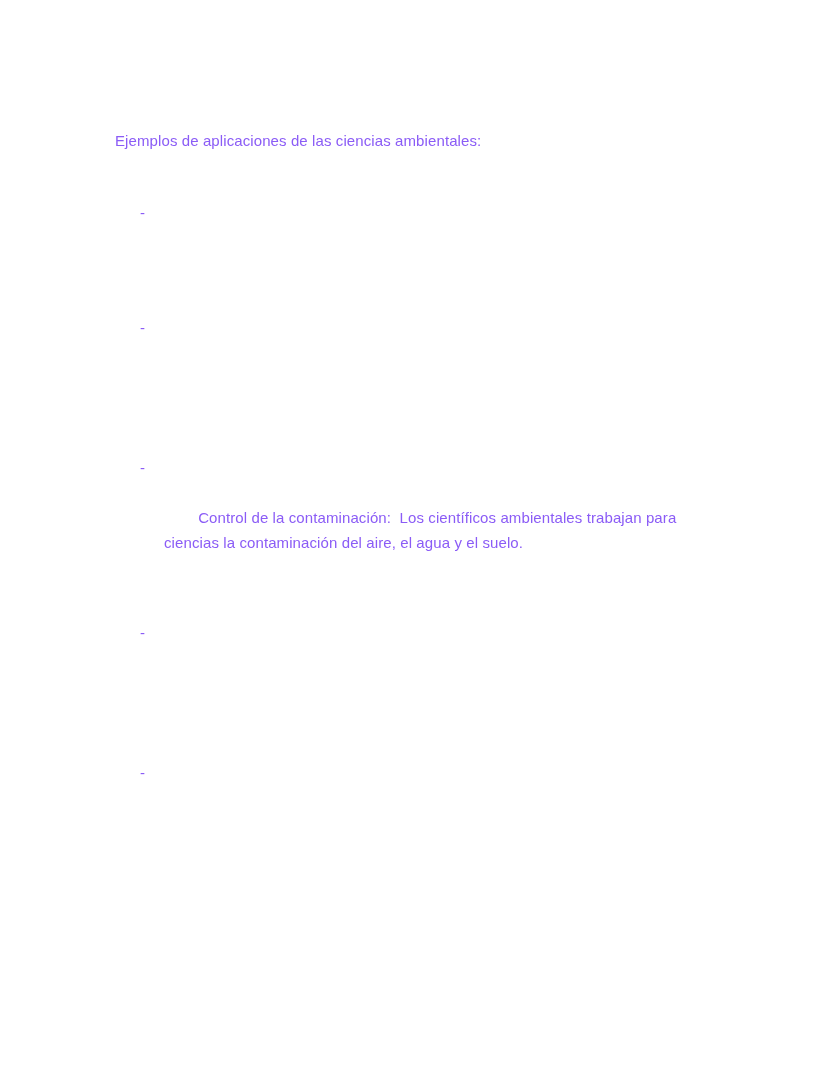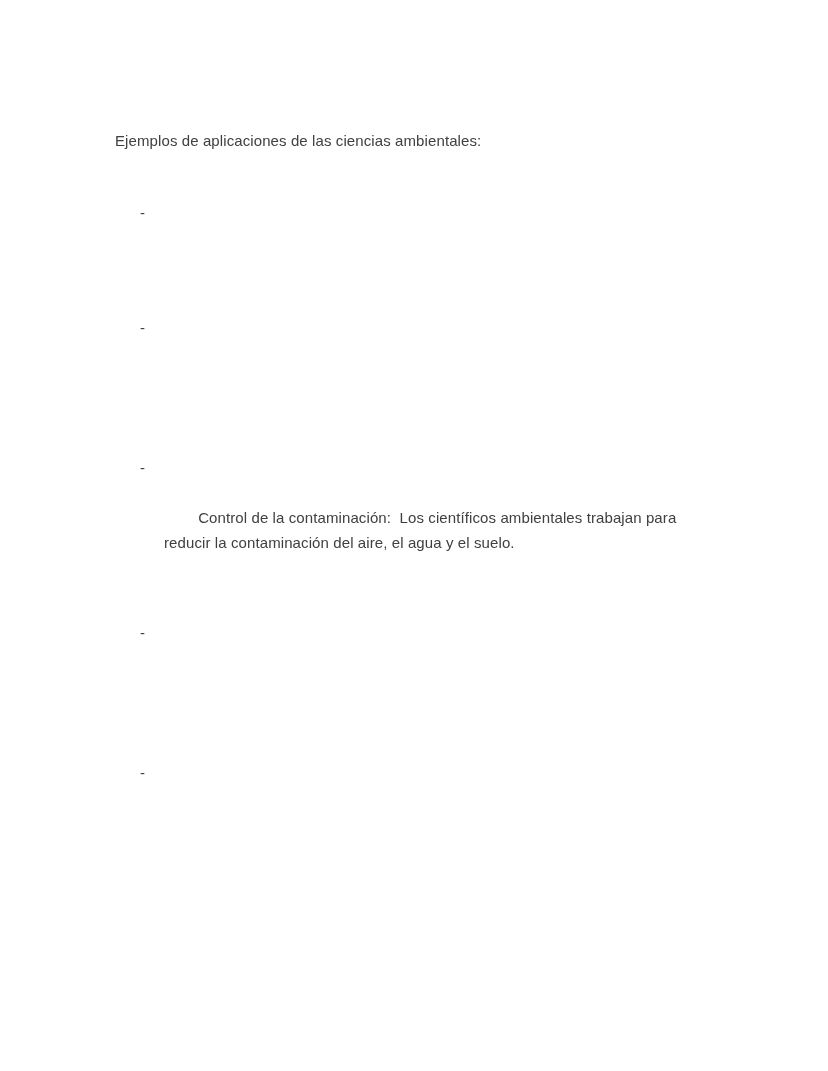--- a/index.html
+++ b/index.html
@@ -6,21 +6,21 @@
   html, body {
     background: #ffffff;
   }
   .page {
     position: relative;
     width: 680px;
     height: 1071px;
     background: #ffffff;
     overflow: hidden;
     font-family: "Liberation Sans", "DejaVu Sans", sans-serif;
-    color: #404040;
+    color: #8b5cf6;
   }
   .content {
     position: absolute;
     top: 0;
     left: 115px;
     width: 600px;
     padding-top: 128px;
     font-size: 15px;
     line-height: 25px;
     letter-spacing: 0.1px;
@@ -57,21 +57,21 @@
 
     <ul class="bullet-list">
       <li class="bullet-item b1">
         <span class="dash">-</span>
       </li>
       <li class="bullet-item b2">
         <span class="dash">-</span>
       </li>
       <li class="bullet-item b3">
         <span class="dash">-</span>
-        <span>Control de la contaminación:  Los científicos ambientales trabajan para reducir la contaminación del aire, el agua y el suelo.</span>
+        <span>Control de la contaminación:  Los científicos ambientales trabajan para ciencias la contaminación del aire, el agua y el suelo.</span>
       </li>
       <li class="bullet-item b4">
         <span class="dash">-</span>
       </li>
       <li class="bullet-item b5">
         <span class="dash">-</span>
       </li>
     </ul>
 
   </div>

